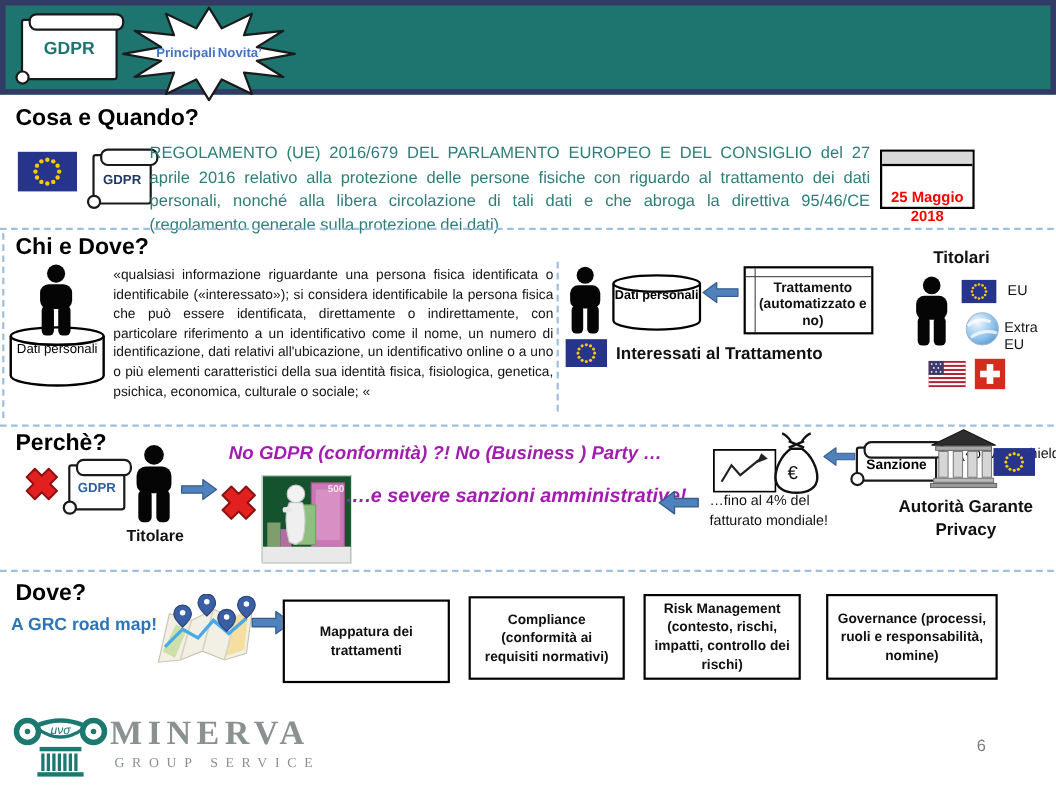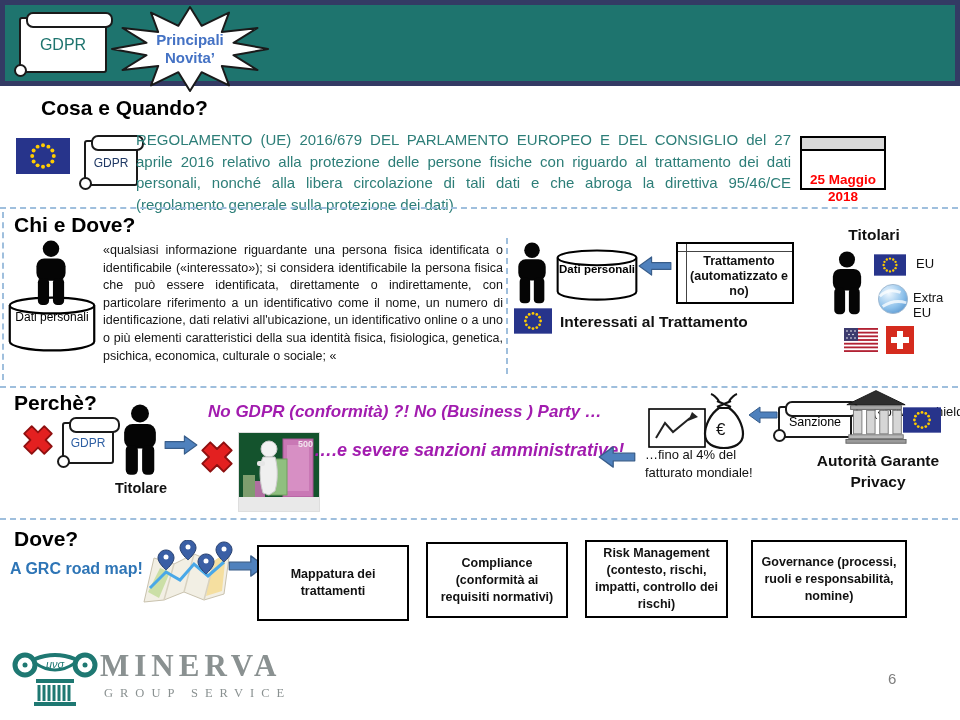--- a/index.html
+++ b/index.html
@@ -10,29 +10,29 @@
   
   .banner{position:absolute;left:0;top:0;width:960px;height:86px;background:#1E746E;
           border:5px solid #333A64;box-sizing:border-box;}
   
   .scroll{position:absolute;background:#fff;border:2px solid #1a1a1a;border-radius:3px;
           display:flex;align-items:center;justify-content:center;}
   .scroll::before{content:"";position:absolute;top:-7px;left:5px;right:-8px;height:12px;
           background:#fff;border:2px solid #1a1a1a;border-radius:7px;}
   .scroll::after{content:"";position:absolute;bottom:-6px;left:-7px;width:9px;height:9px;
           background:#fff;border:2px solid #1a1a1a;border-radius:50%;}
-  .scroll .lbl{position:relative;z-index:2;font-weight:normal;}
+  .scroll .lbl{position:relative;z-index:2;font-weight:bold;}
   .banner-scroll{left:14px;top:12px;width:84px;height:52px;}
   .banner-scroll .lbl{color:#1E746E;font-size:16px;}
   
   .starburst{position:absolute;left:100px;top:0px;width:170px;height:88px;}
   .starburst svg{position:absolute;left:0;top:0;}
   .star-text{position:absolute;left:0;top:0;width:100%;height:100%;display:flex;
-          flex-direction:column;align-items:center;justify-content:center;gap:2px;
-          font-weight:bold;font-size:15px;color:#4472C4;line-height:1.1;}
+          flex-direction:row;align-items:center;justify-content:center;gap:2px;
+          font-weight:bold;font-size:12px;color:#4472C4;line-height:1.1;}
 
   
   .h-title{position:absolute;font-size:21px;font-weight:bold;color:#000;}
   .hdash{position:absolute;left:0;width:958px;border-top:2px dashed #9FBFDD;}
   .vdash{position:absolute;border-left:2px dashed #9FBFDD;}
   .teal-par{position:absolute;color:#2D7E78;font-size:15px;line-height:21.5px;text-align:justify;}
   .cylinder{position:absolute;}
   .cylinder svg{position:absolute;left:0;top:0;}
   .cyl-lbl{position:absolute;left:0;right:0;text-align:center;font-size:12px;line-height:14px;color:#000;}
   .boxed{position:absolute;background:#fff;border:2px solid #000;box-sizing:border-box;
@@ -83,21 +83,21 @@
       <svg width="170" height="88" viewBox="0 0 164 88">
         <polygon fill="#fff" stroke="#1a1a1a" stroke-width="2" stroke-linejoin="round" points="160,44 125.5,50.2 149.5,65 113.8,61 121,80.4 93.6,67.2 82,86 70.4,67.2 43,80.4 50.2,61 14.5,65 38.5,50.2 4,44 38.5,37.8 14.5,23 50.2,27 43,7.6 70.4,20.8 82,2 93.6,20.8 121,7.6 113.8,27 149.5,23 125.5,37.8"></polygon>
       </svg>
       <div class="star-text">
         <span>Principali</span>
         <span>Novita’</span>
       </div>
     </div>
   </div>
 
-  <div class="h-title" style="left:14px;top:96px;margin-left:27px;">Cosa e Quando?</div>
+  <div class="h-title" style="left:14px;top:96px;">Cosa e Quando?</div>
 
   <svg class="abs" style="left:16px;top:137px;" width="54" height="38" viewBox="0 0 30 20">
     <rect width="30" height="20" fill="#27348B"></rect>
     <g fill="#FFCC00">
       <circle cx="21" cy="10" r="1.1"></circle>
         <circle cx="20.2" cy="13" r="1.1"></circle>
         <circle cx="18" cy="15.2" r="1.1"></circle>
       <circle cx="15" cy="16" r="1.1"></circle>
         <circle cx="12" cy="15.2" r="1.1"></circle>
         <circle cx="9.8" cy="13" r="1.1"></circle>

